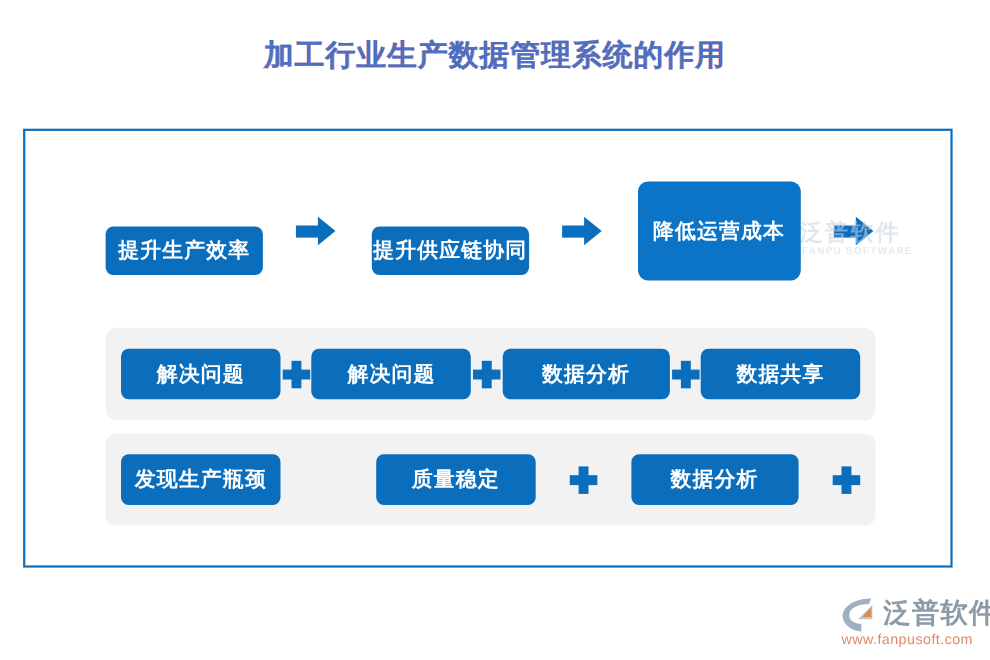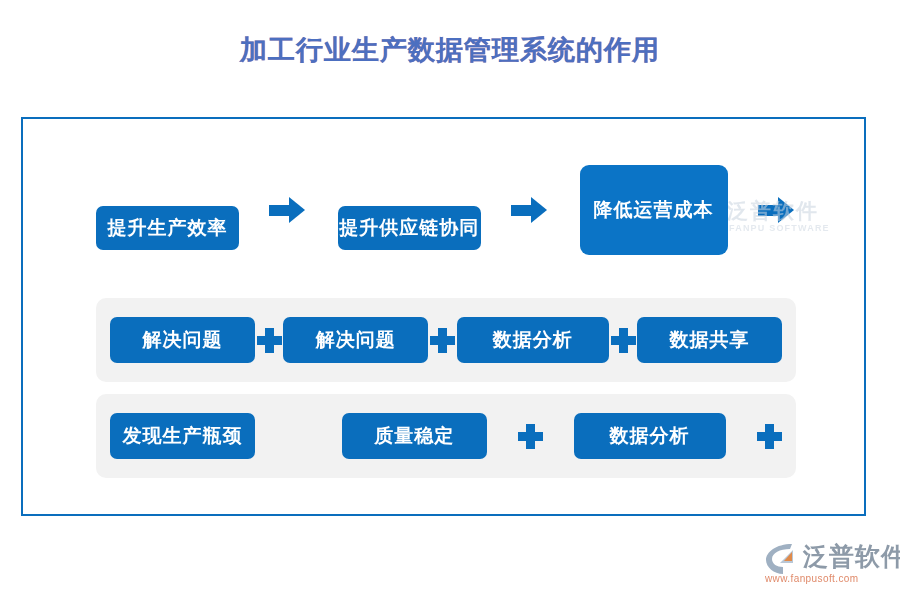--- a/index.html
+++ b/index.html
@@ -243,21 +243,21 @@
     font-size: 25px;
     font-weight: bold;
     color: #8d9aa8;
     letter-spacing: 1px;
     white-space: nowrap;
   }
   .brand-logo .logo-url {
     position: absolute;
     left: 2px;
     top: 33px;
-    font-size: 10px;
+    font-size: 13px;
     color: #e08a6a;
     letter-spacing: 0.4px;
     white-space: nowrap;
   }
 </style>
 </head>
 <body>
 
 <div class="page-title">加工行业生产数据管理系统的作用</div>
 

